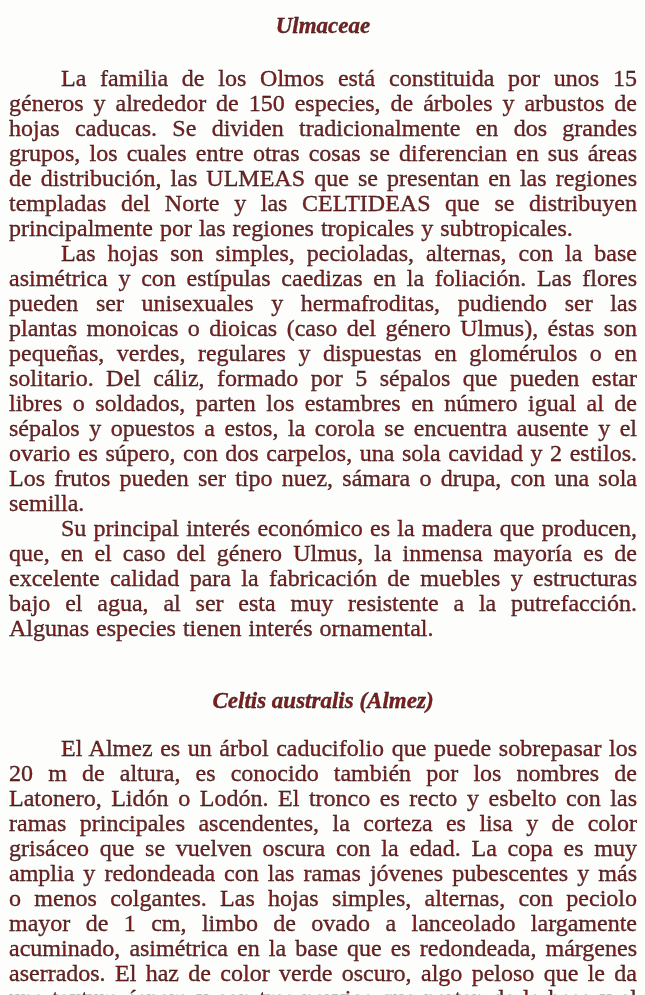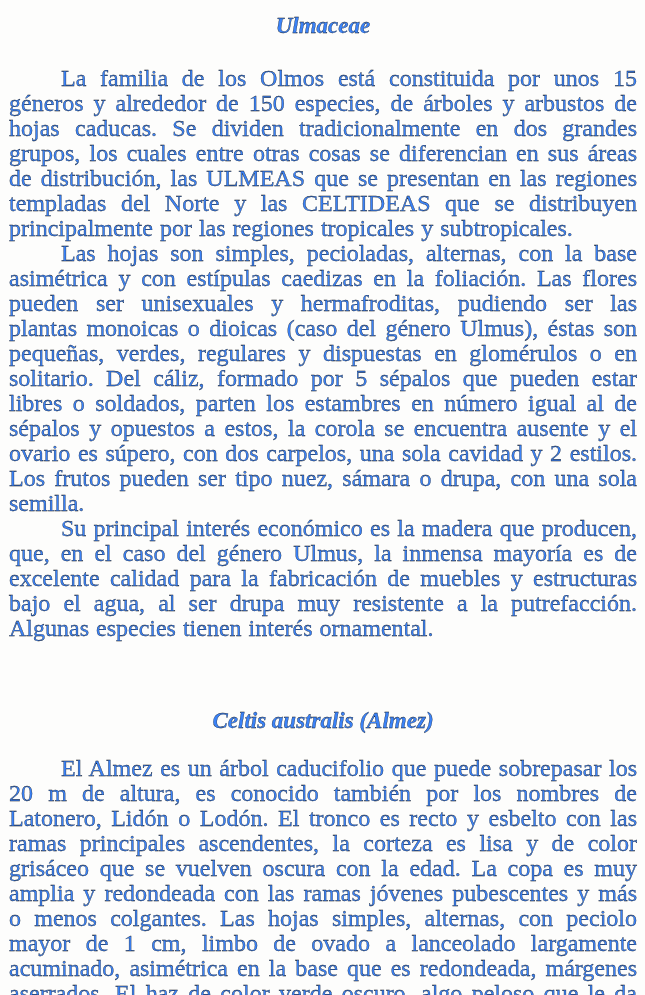--- a/index.html
+++ b/index.html
@@ -6,40 +6,40 @@
     margin: 0;
     padding: 0;
     background: #e8e8e8;
   }
   .page {
     position: relative;
     width: 645px;
     height: 995px;
     margin: 0 auto;
     background: #fdfdfc;
-    color: #3b82f6;
+    color: #7f1d1d;
     font-family: "Liberation Serif", serif;
     box-sizing: border-box;
     padding: 10px 8px 0 9px;
     overflow: hidden;
     -webkit-text-stroke: 0.3px #111111;
   }
   .doc-heading {
     font-size: 23px;
     line-height: 28px;
     font-weight: bold;
     font-style: italic;
     text-align: center;
     margin: 0;
   }
   .heading-main {
     margin: 2px 0 26px 0;
   }
   .heading-sub {
-    margin: 66px 0 21px 0;
+    margin: 46px 0 21px 0;
   }
   .body-par {
     font-size: 24px;
     line-height: 25px;
     text-align: justify;
     text-indent: 52px;
     margin: 0;
     word-spacing: 1px;
   }
 </style>
@@ -47,19 +47,19 @@
 <body>
 
 <div class="page">
 
   <h1 class="doc-heading heading-main">Ulmaceae</h1>
 
   <p class="body-par">La familia de los Olmos está constituida por unos 15 géneros y alrededor de 150 especies, de árboles y arbustos de hojas caducas. Se dividen tradicionalmente en dos grandes grupos, los cuales entre otras cosas se diferencian en sus áreas de distribución, las ULMEAS que se presentan en las regiones templadas del Norte y las CELTIDEAS que se distribuyen principalmente por las regiones tropicales y subtropicales.</p>
 
   <p class="body-par">Las hojas son simples, pecioladas, alternas, con la base asimétrica y con estípulas caedizas en la foliación. Las flores pueden ser unisexuales y hermafroditas, pudiendo ser las plantas monoicas o dioicas (caso del género Ulmus), éstas son pequeñas, verdes, regulares y dispuestas en glomérulos o en solitario. Del cáliz, formado por 5 sépalos que pueden estar libres o soldados, parten los estambres en número igual al de sépalos y opuestos a estos, la corola se encuentra ausente y el ovario es súpero, con dos carpelos, una sola cavidad y 2 estilos. Los frutos pueden ser tipo nuez, sámara o drupa, con una sola semilla.</p>
 
-  <p class="body-par">Su principal interés económico es la madera que producen, que, en el caso del género Ulmus, la inmensa mayoría es de excelente calidad para la fabricación de muebles y estructuras bajo el agua, al ser drupa muy resistente a la putrefacción. Algunas especies tienen interés ornamental.</p>
+  <p class="body-par">Su principal interés económico es la madera que producen, que, en el caso del género Ulmus, la inmensa mayoría es de excelente calidad para la fabricación de muebles y estructuras bajo el agua, al ser esta muy resistente a la putrefacción. Algunas especies tienen interés ornamental.</p>
 
   <h2 class="doc-heading heading-sub">Celtis australis (Almez)</h2>
 
   <p class="body-par">El Almez es un árbol caducifolio que puede sobrepasar los 20 m de altura, es conocido también por los nombres de Latonero, Lidón o Lodón. El tronco es recto y esbelto con las ramas principales ascendentes, la corteza es lisa y de color grisáceo que se vuelven oscura con la edad. La copa es muy amplia y redondeada con las ramas jóvenes pubescentes y más o menos colgantes. Las hojas simples, alternas, con peciolo mayor de 1 cm, limbo de ovado a lanceolado largamente acuminado, asimétrica en la base que es redondeada, márgenes aserrados. El haz de color verde oscuro, algo peloso que le da una textura áspera y con tres nervios que parten de la base y el envés más claro y pubescentes.</p>
 
 </div>
 
 </body></html>

